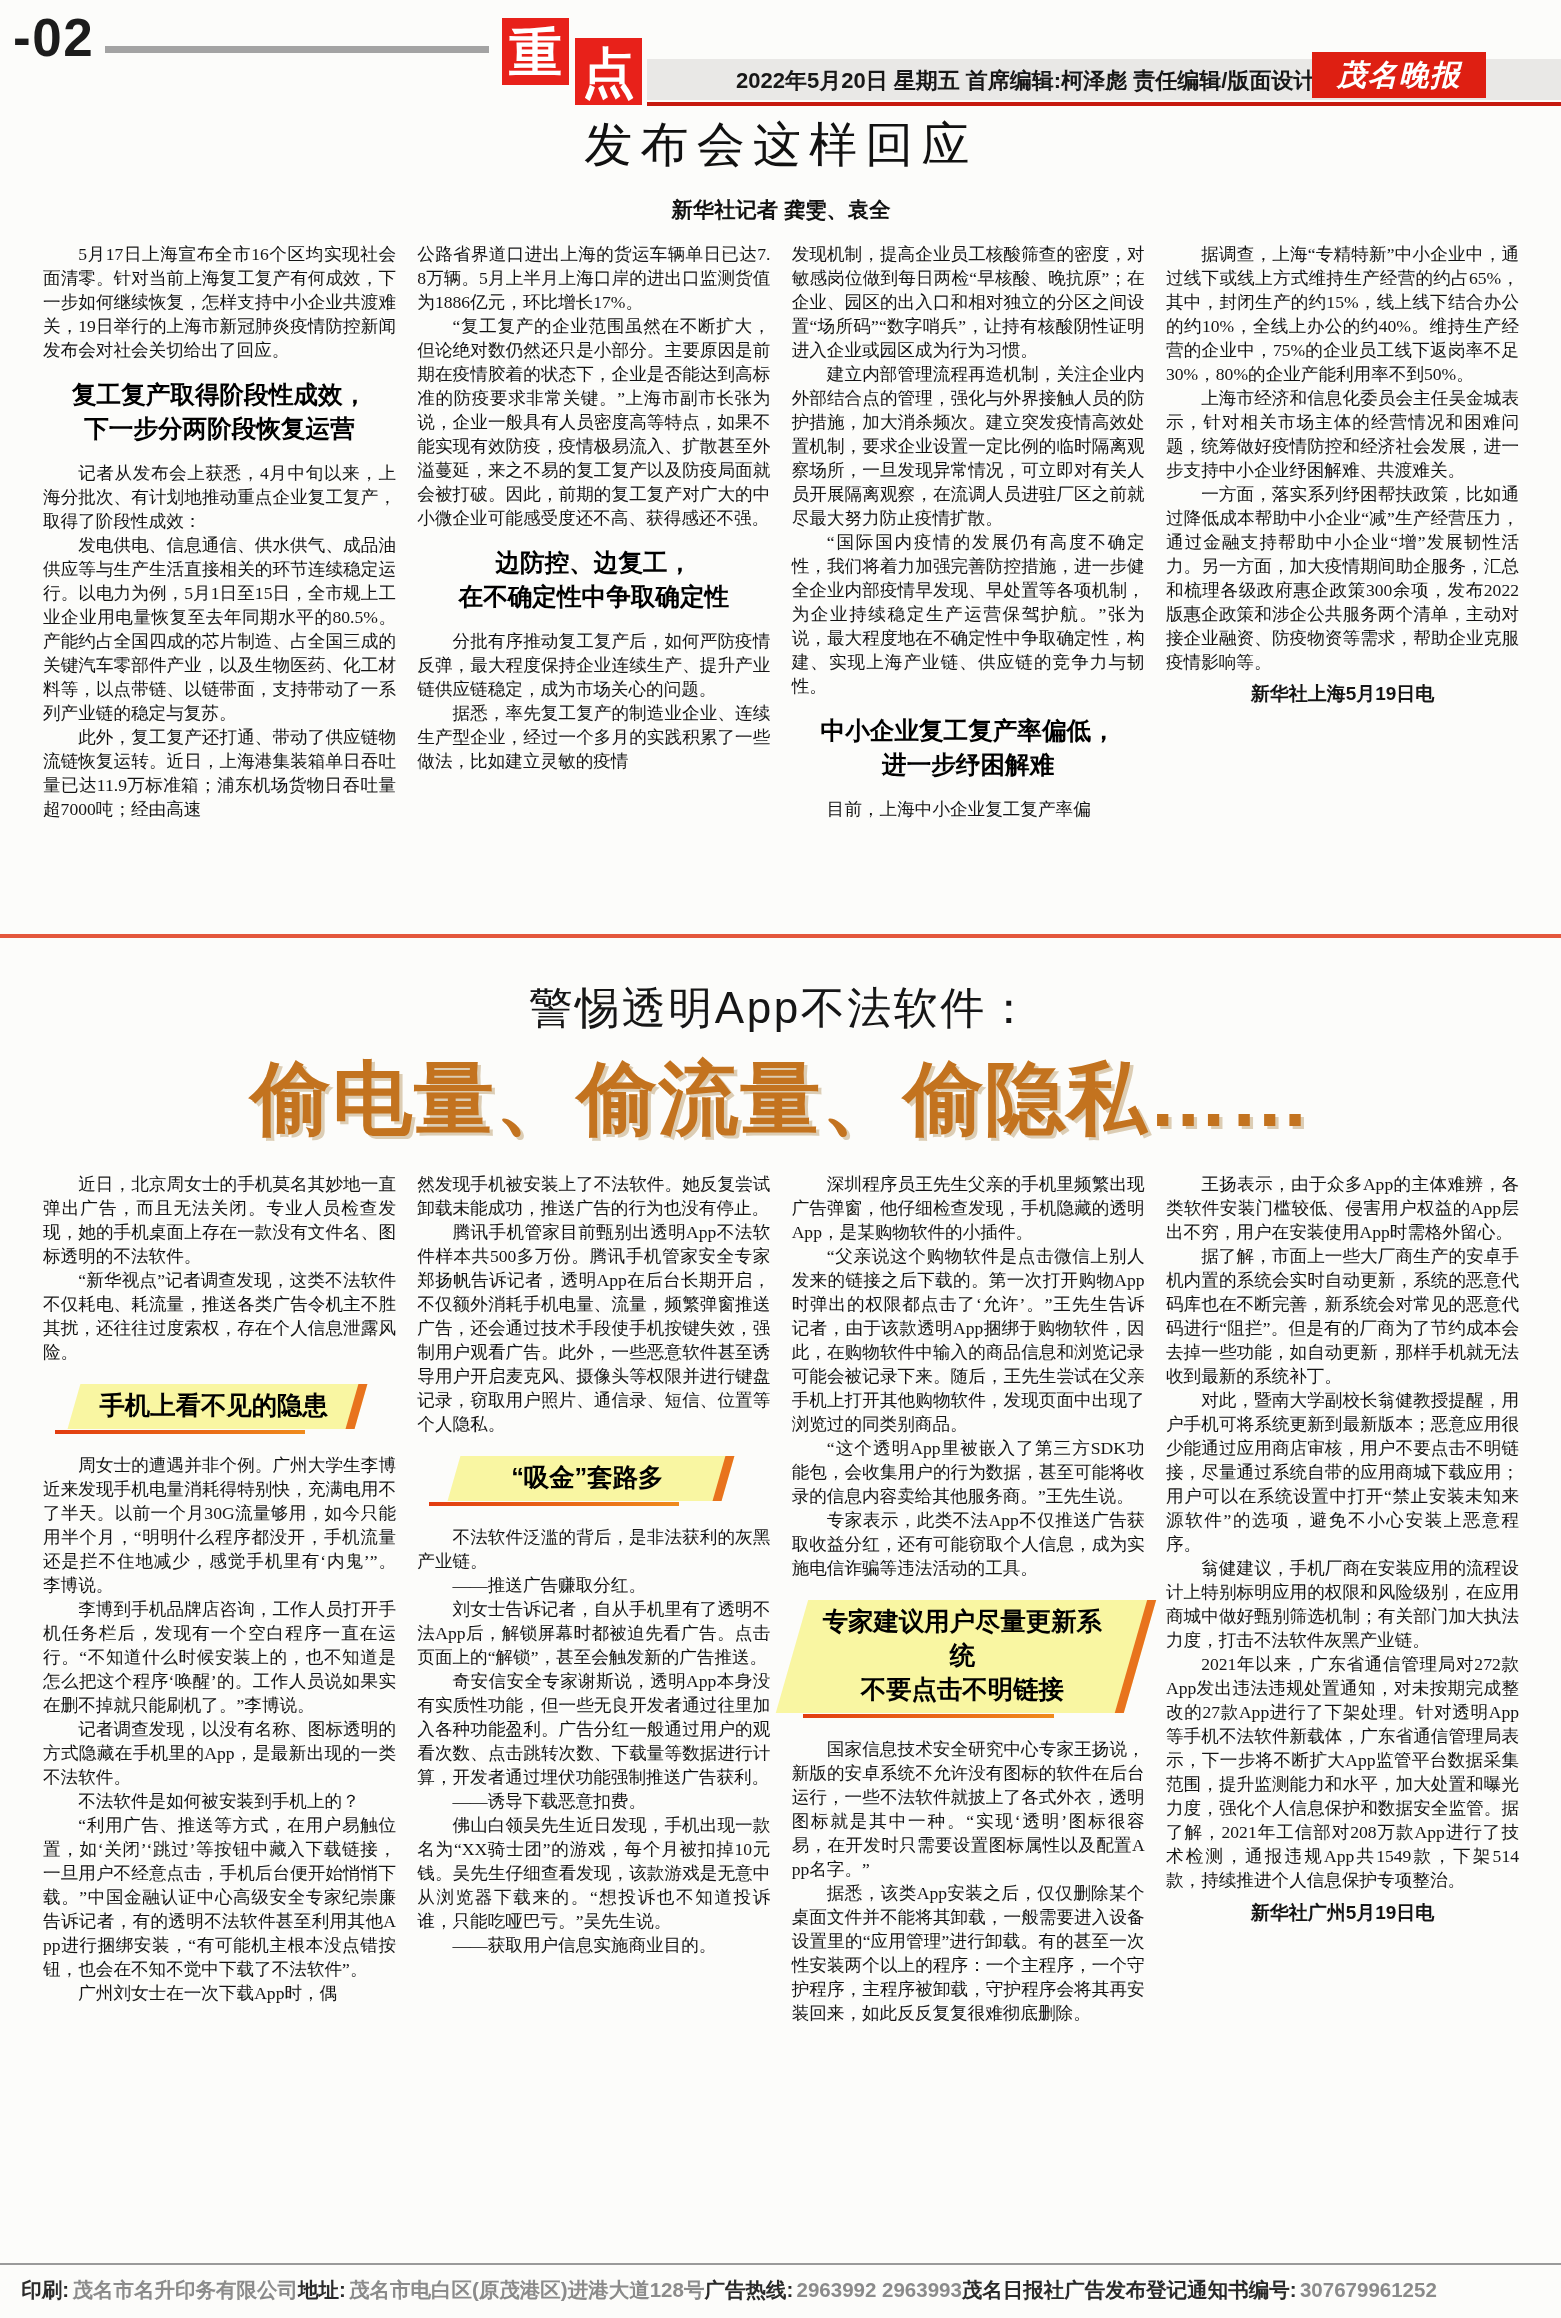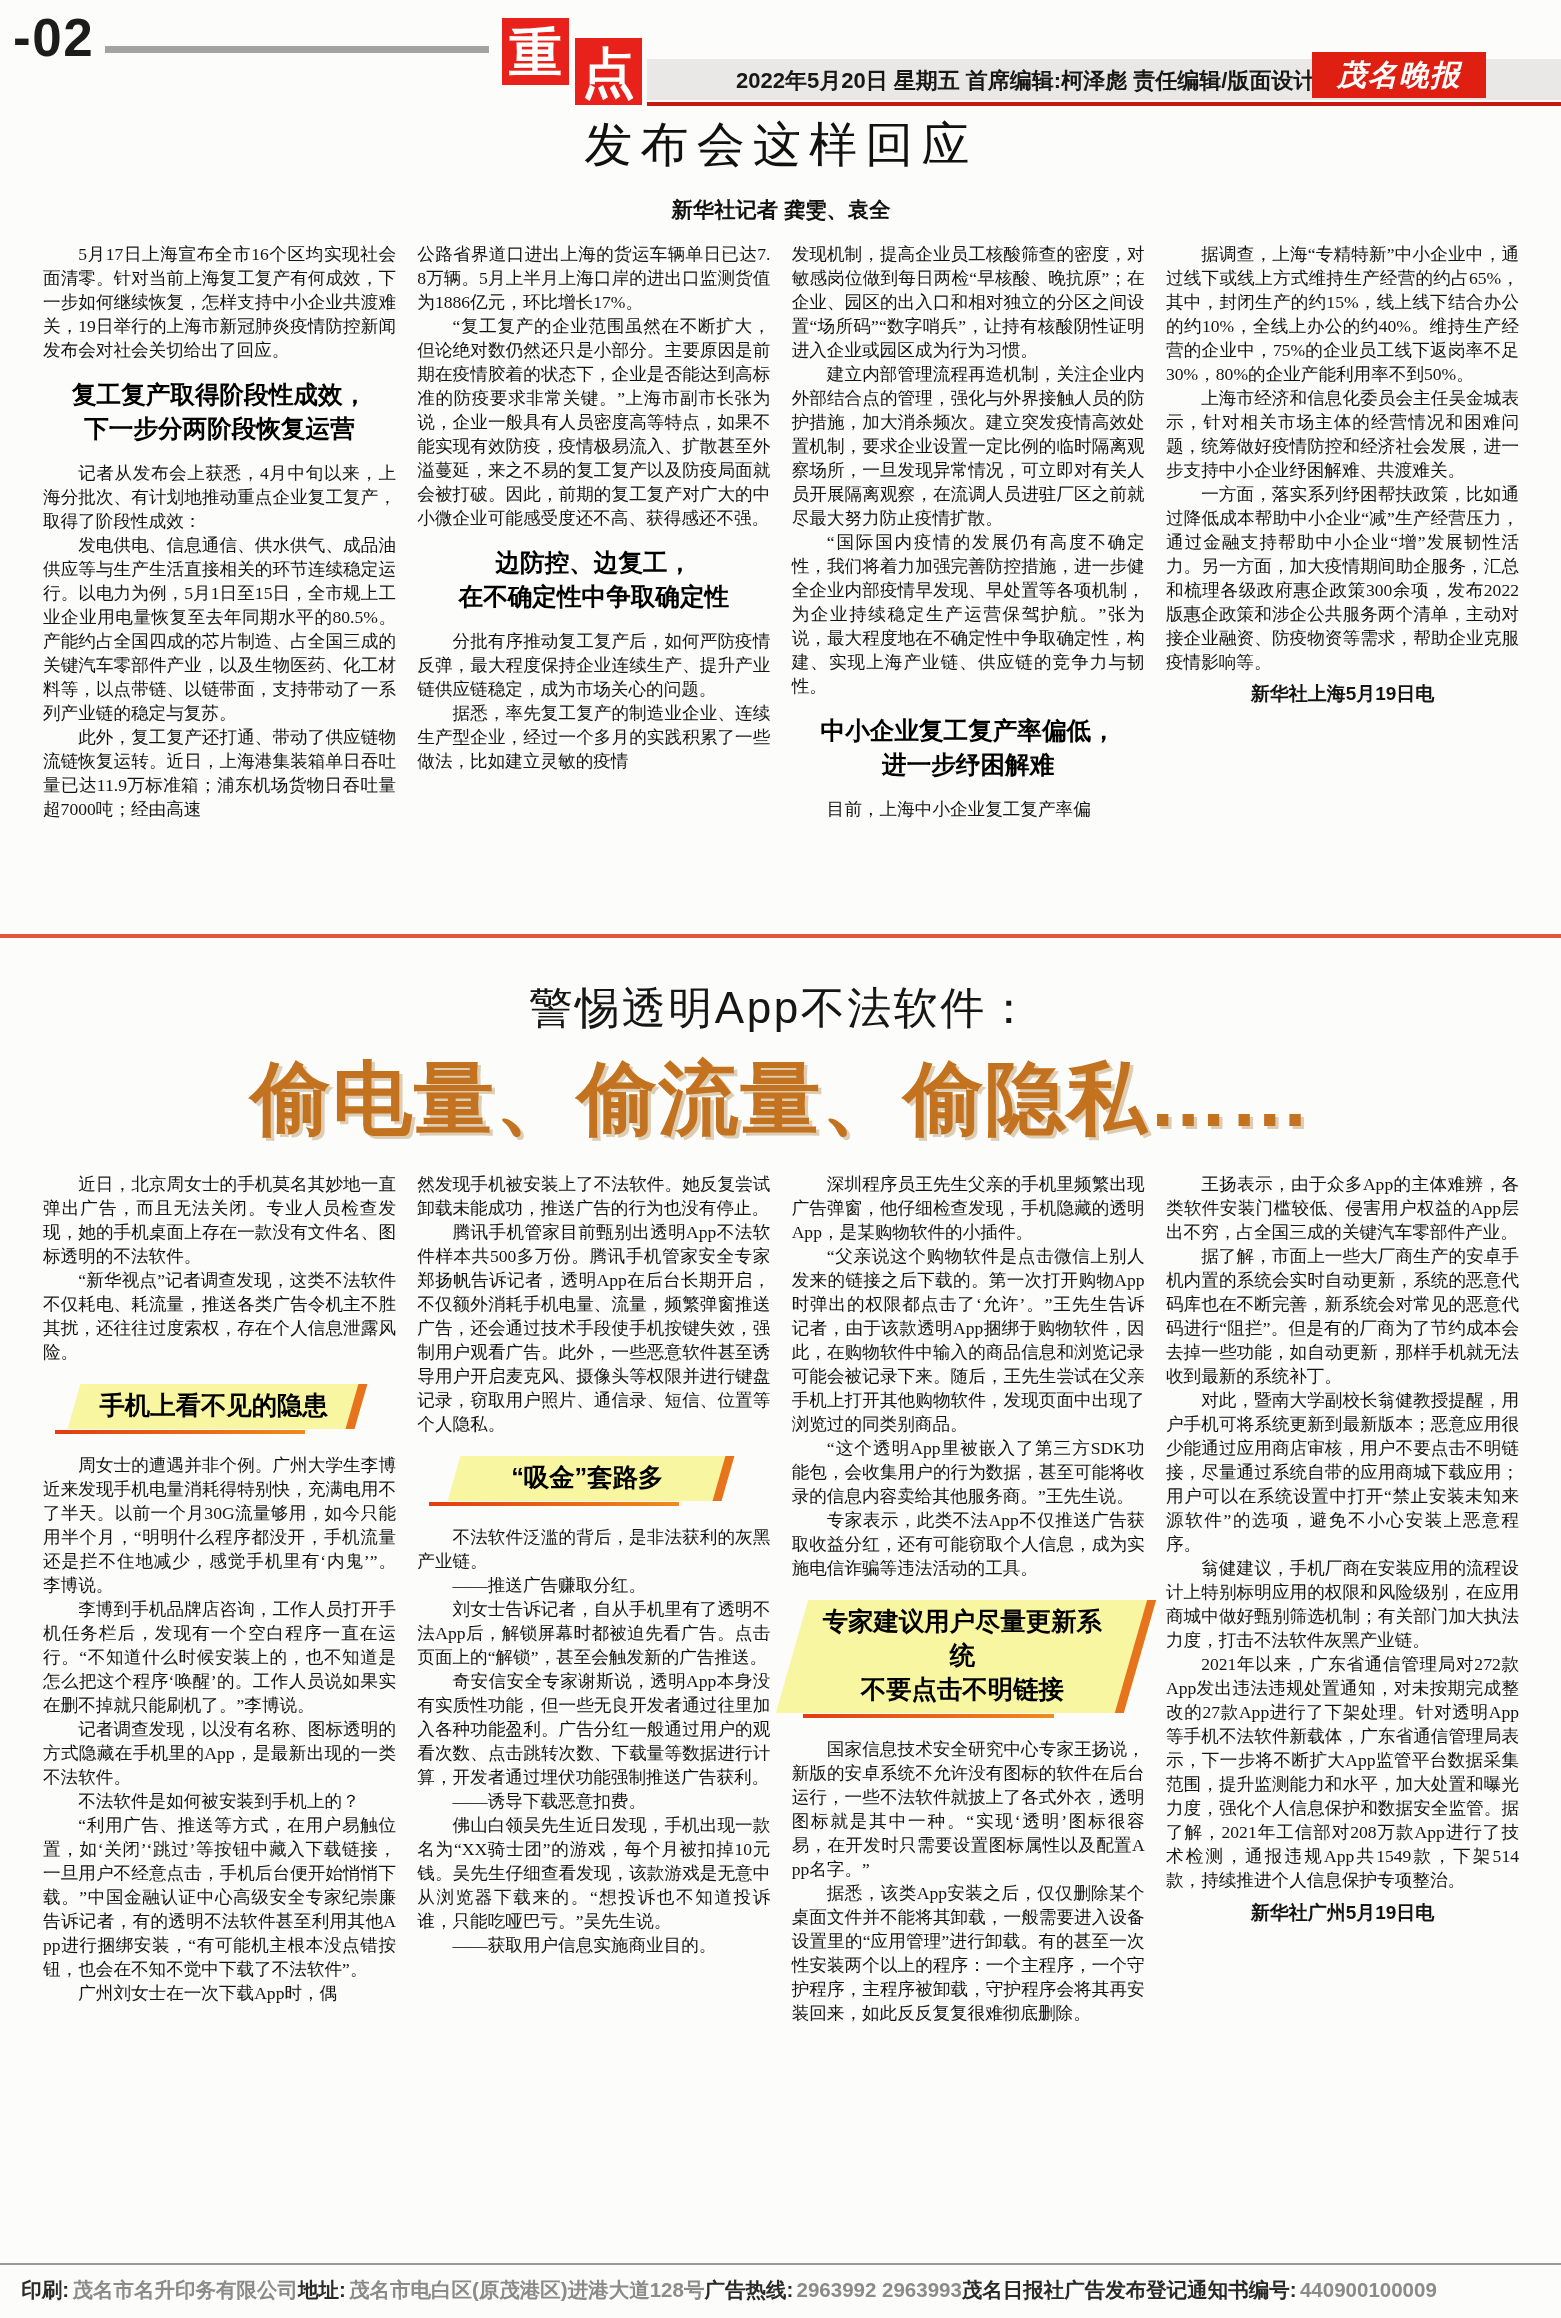--- a/index.html
+++ b/index.html
@@ -146,31 +146,31 @@
           <p class="para">专家表示，此类不法App不仅推送广告获取收益分红，还有可能窃取个人信息，成为实施电信诈骗等违法活动的工具。</p>
           <div class="hl">
             <div class="hl-box">
               <span class="hl-txt">专家建议用户尽量更新系统<br>不要点击不明链接</span>
             </div>
           </div>
           <p class="para">国家信息技术安全研究中心专家王扬说，新版的安卓系统不允许没有图标的软件在后台运行，一些不法软件就披上了各式外衣，透明图标就是其中一种。“实现‘透明’图标很容易，在开发时只需要设置图标属性以及配置App名字。”</p>
           <p class="para">据悉，该类App安装之后，仅仅删除某个桌面文件并不能将其卸载，一般需要进入设备设置里的“应用管理”进行卸载。有的甚至一次性安装两个以上的程序：一个主程序，一个守护程序，主程序被卸载，守护程序会将其再安装回来，如此反反复复很难彻底删除。</p>
         </div>
       <div class="col">
-          <p class="para">王扬表示，由于众多App的主体难辨，各类软件安装门槛较低、侵害用户权益的App层出不穷，占全国三成的关键汽车零部件产业。</p>
+          <p class="para">王扬表示，由于众多App的主体难辨，各类软件安装门槛较低、侵害用户权益的App层出不穷，用户在安装使用App时需格外留心。</p>
           <p class="para">据了解，市面上一些大厂商生产的安卓手机内置的系统会实时自动更新，系统的恶意代码库也在不断完善，新系统会对常见的恶意代码进行“阻拦”。但是有的厂商为了节约成本会去掉一些功能，如自动更新，那样手机就无法收到最新的系统补丁。</p>
           <p class="para">对此，暨南大学副校长翁健教授提醒，用户手机可将系统更新到最新版本；恶意应用很少能通过应用商店审核，用户不要点击不明链接，尽量通过系统自带的应用商城下载应用；用户可以在系统设置中打开“禁止安装未知来源软件”的选项，避免不小心安装上恶意程序。</p>
           <p class="para">翁健建议，手机厂商在安装应用的流程设计上特别标明应用的权限和风险级别，在应用商城中做好甄别筛选机制；有关部门加大执法力度，打击不法软件灰黑产业链。</p>
           <p class="para">2021年以来，广东省通信管理局对272款App发出违法违规处置通知，对未按期完成整改的27款App进行了下架处理。针对透明App等手机不法软件新载体，广东省通信管理局表示，下一步将不断扩大App监管平台数据采集范围，提升监测能力和水平，加大处置和曝光力度，强化个人信息保护和数据安全监管。据了解，2021年工信部对208万款App进行了技术检测，通报违规App共1549款，下架514款，持续推进个人信息保护专项整治。</p>
           <p class="sign">新华社广州5月19日电</p>
         </div>
     </div>
   </div>
 
   <div class="footer">
     <span><span>印刷:</span><span class="val">茂名市名升印务有限公司</span></span>
     <span><span>地址:</span><span class="val">茂名市电白区(原茂港区)进港大道128号</span></span>
     <span><span>广告热线:</span><span class="val">2963992 2963993</span></span>
-    <span><span>茂名日报社广告发布登记通知书编号:</span><span class="val">440900100009</span></span>
+    <span><span>茂名日报社广告发布登记通知书编号:</span><span class="val">307679961252</span></span>
   </div>
 
 </div>
 
 
 </body></html>

